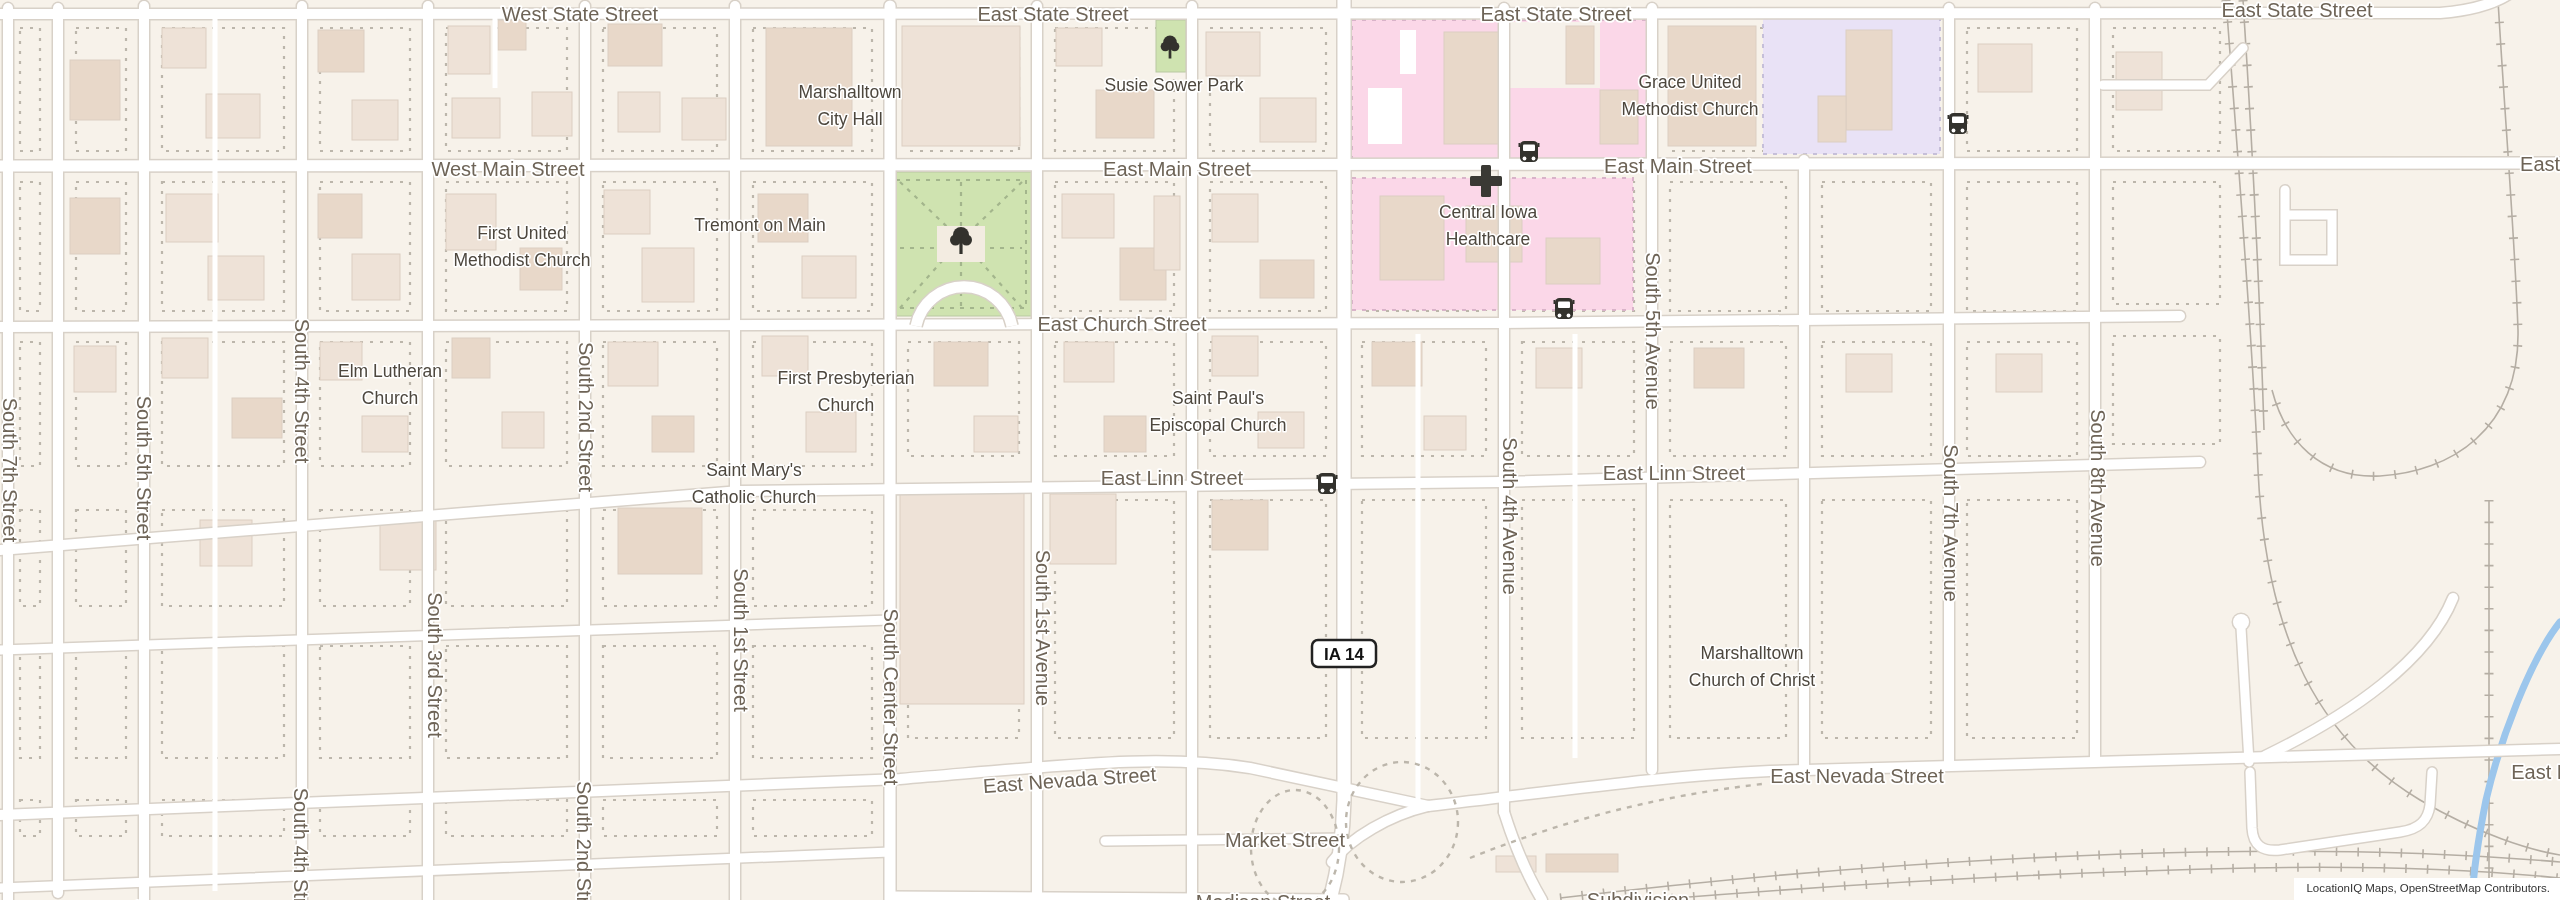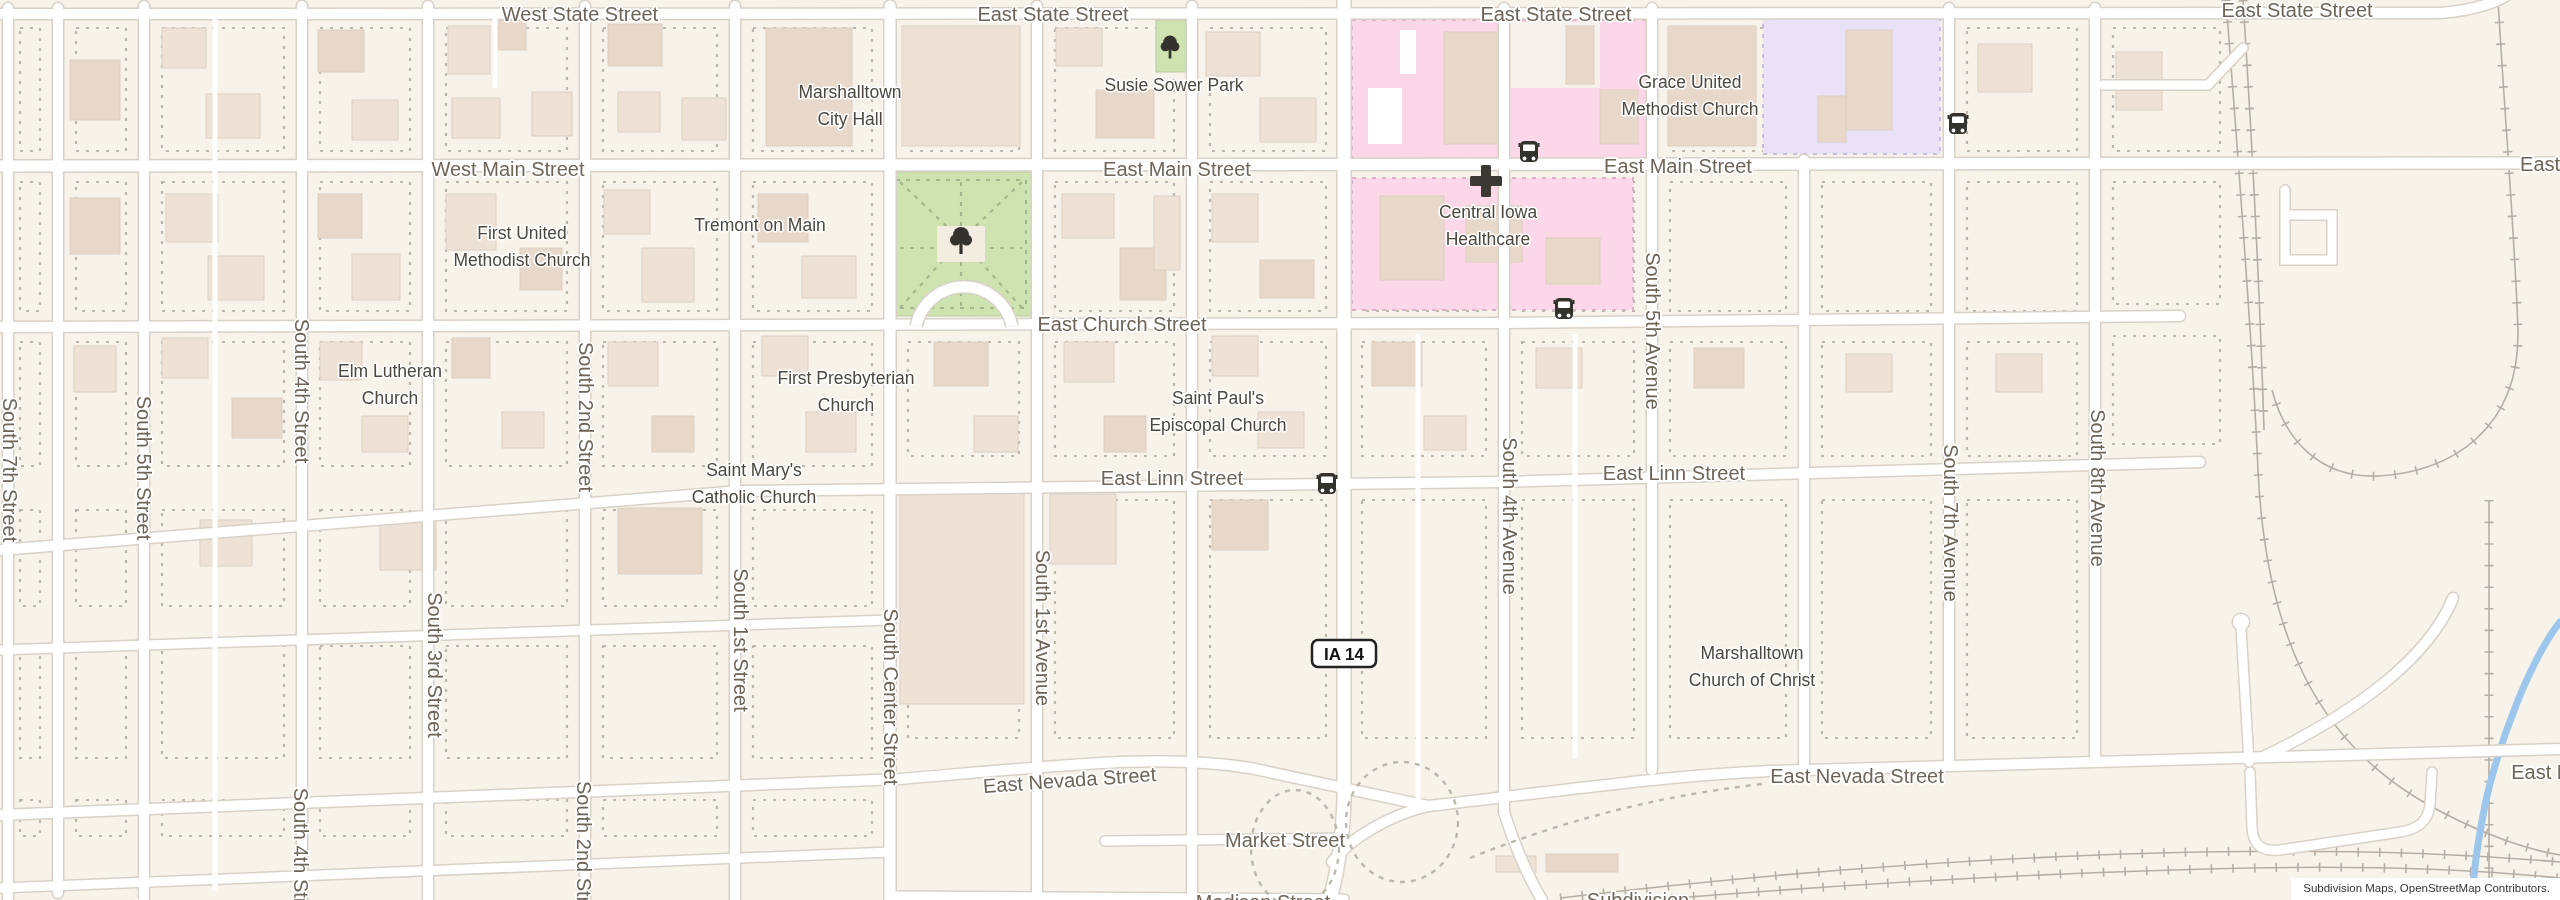--- a/index.html
+++ b/index.html
@@ -388,15 +388,15 @@
         <text x="1218" y="404" font-size="17.5" fill="#4d473e" text-anchor="middle" stroke="#ffffff" stroke-width="3.2" paint-order="stroke" stroke-linejoin="round"><tspan x="1218" dy="0">Saint Paul's</tspan><tspan x="1218" dy="27">Episcopal Church</tspan></text>
         <text x="754" y="476" font-size="17.5" fill="#4d473e" text-anchor="middle" stroke="#ffffff" stroke-width="3.2" paint-order="stroke" stroke-linejoin="round"><tspan x="754" dy="0">Saint Mary's</tspan><tspan x="754" dy="27">Catholic Church</tspan></text>
         <text x="1752" y="659" font-size="17.5" fill="#4d473e" text-anchor="middle" stroke="#ffffff" stroke-width="3.2" paint-order="stroke" stroke-linejoin="round"><tspan x="1752" dy="0">Marshalltown</tspan><tspan x="1752" dy="27">Church of Christ</tspan></text>
       </g>
       <g>
         <rect x="1312" y="640" width="64" height="27" rx="6" fill="#ffffff" stroke="#222222" stroke-width="2.5"></rect>
         <text x="1344" y="660" font-size="17" font-weight="bold" fill="#111111" text-anchor="middle">IA 14</text>
       </g>
     </svg>
   <div class="attribution">
-    <span>Subdivision Maps, OpenStreetMap Contributors.</span>
+    <span>LocationIQ Maps, OpenStreetMap Contributors.</span>
   </div>
 </div>
 
 </body></html>

